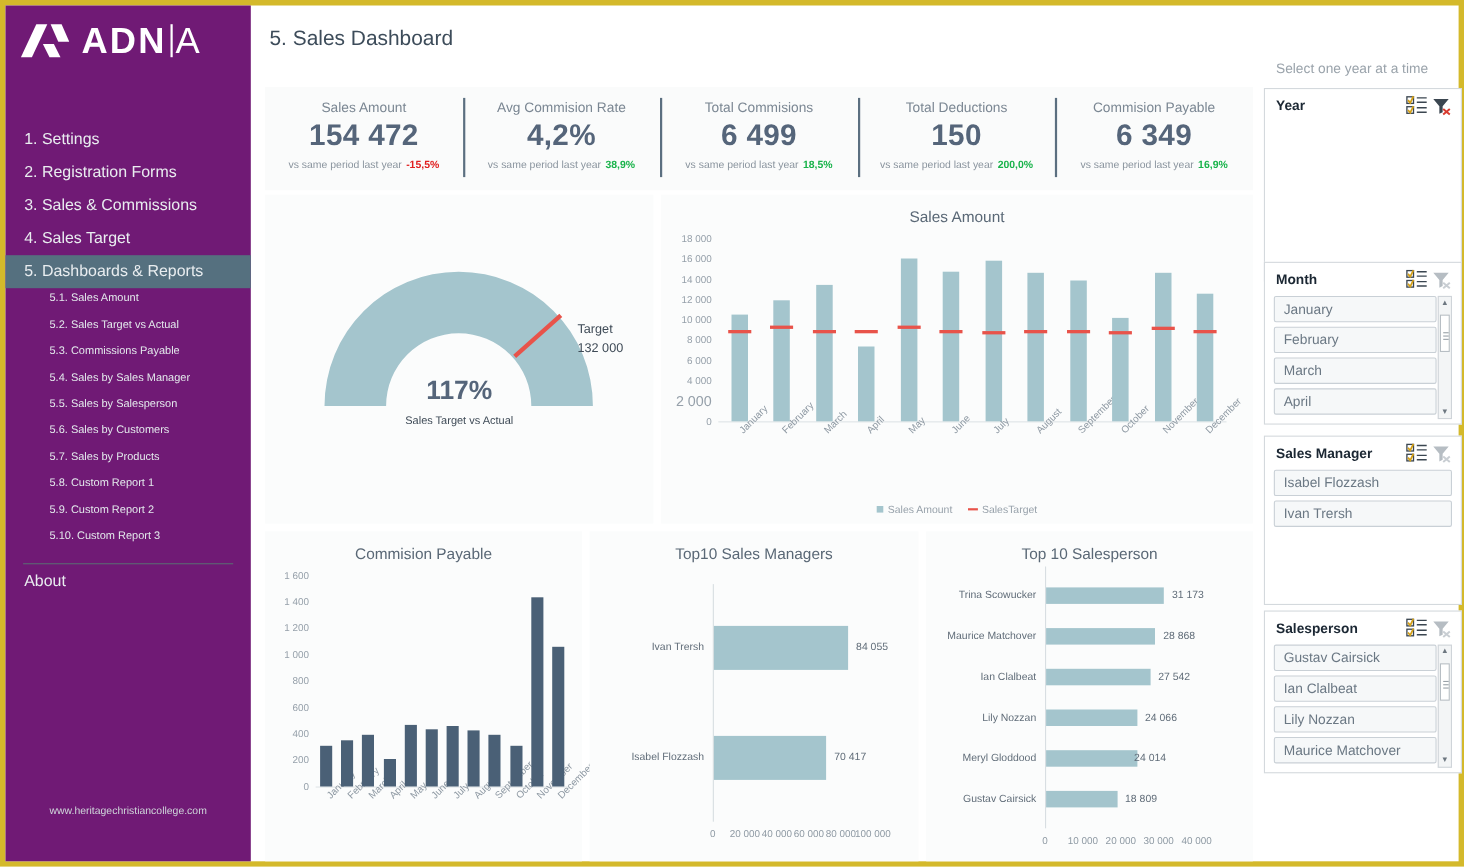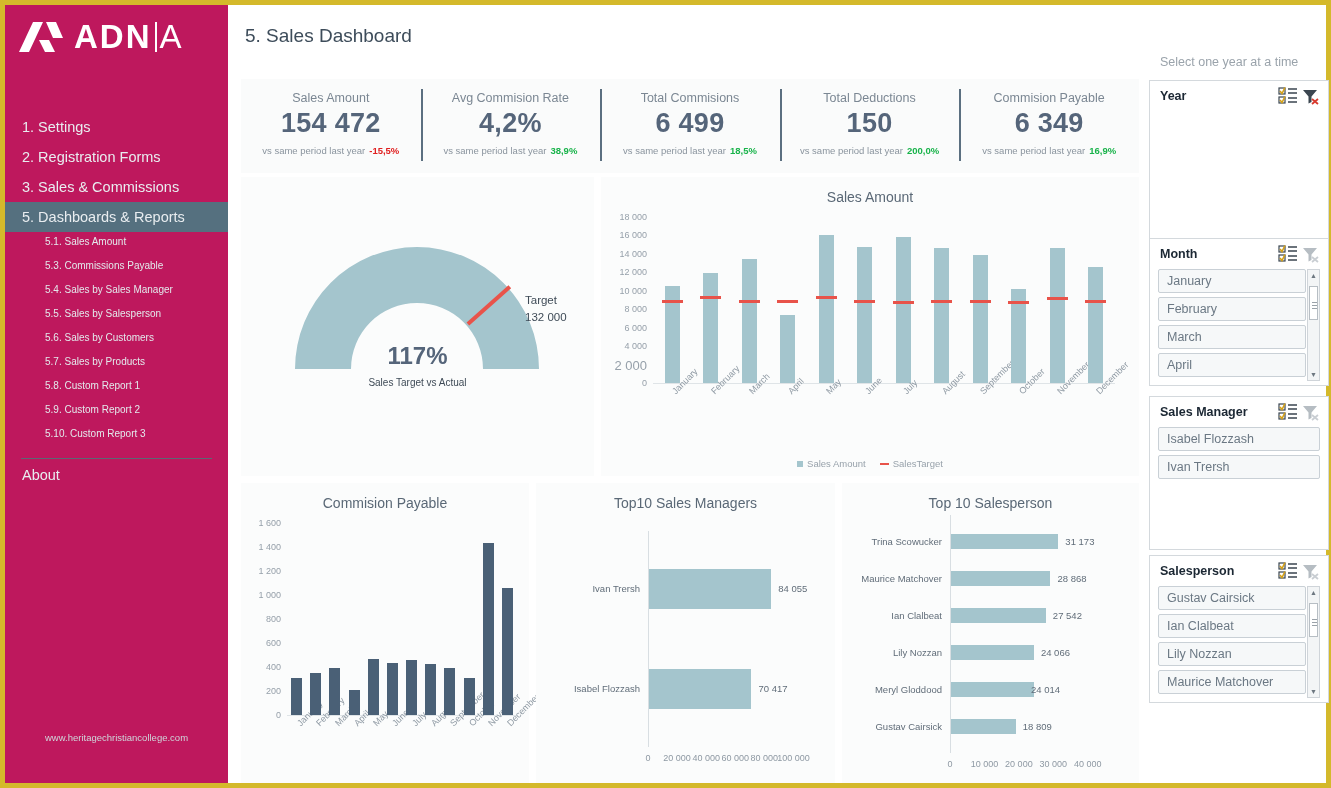--- a/index.html
+++ b/index.html
@@ -12,21 +12,21 @@
   #app {
     position: relative; width: 1331px; height: 788px;
     background: #ffffff;
     border: 5px solid #d4b92b;
   }
 
   
   #sidebar {
     position: absolute; left: 0; top: 0;
     width: 223px; height: 778px;
-    background: #be185d;
+    background: #701a75;
     color: #ffffff;
   }
   #logo-bar {
     height: 63px; display: flex; align-items: center; padding-left: 14px;
   }
   .logo-mark { width: 44px; height: 34px; margin-right: 11px; }
   .logo-text {
     font-size: 33px; font-weight: bold; letter-spacing: 2px;
     color: #ffffff; display: flex; align-items: center;
   }
@@ -230,23 +230,25 @@
         <span>ADN</span>
           <span class="logo-div"></span>
           <span class="logo-a-thin">A</span>
       </div>
     </div>
 
     <div id="nav">
       <div class="nav-item"><span>1. Settings</span></div>
       <div class="nav-item"><span>2. Registration Forms</span></div>
       <div class="nav-item"><span>3. Sales &amp; Commissions</span></div>
+      <div class="nav-item"><span>4. Sales Target</span></div>
       <div class="nav-item active"><span>5. Dashboards &amp; Reports</span></div>
 
       <div class="nav-sub"><span>5.1. Sales Amount</span></div>
+      <div class="nav-sub"><span>5.2. Sales Target vs Actual</span></div>
       <div class="nav-sub"><span>5.3. Commissions Payable</span></div>
       <div class="nav-sub"><span>5.4. Sales by Sales Manager</span></div>
       <div class="nav-sub"><span>5.5. Sales by Salesperson</span></div>
       <div class="nav-sub"><span>5.6. Sales by Customers</span></div>
       <div class="nav-sub"><span>5.7. Sales by Products</span></div>
       <div class="nav-sub"><span>5.8. Custom Report 1</span></div>
       <div class="nav-sub"><span>5.9. Custom Report 2</span></div>
       <div class="nav-sub"><span>5.10. Custom Report 3</span></div>
 
       <div id="nav-divider"></div>

